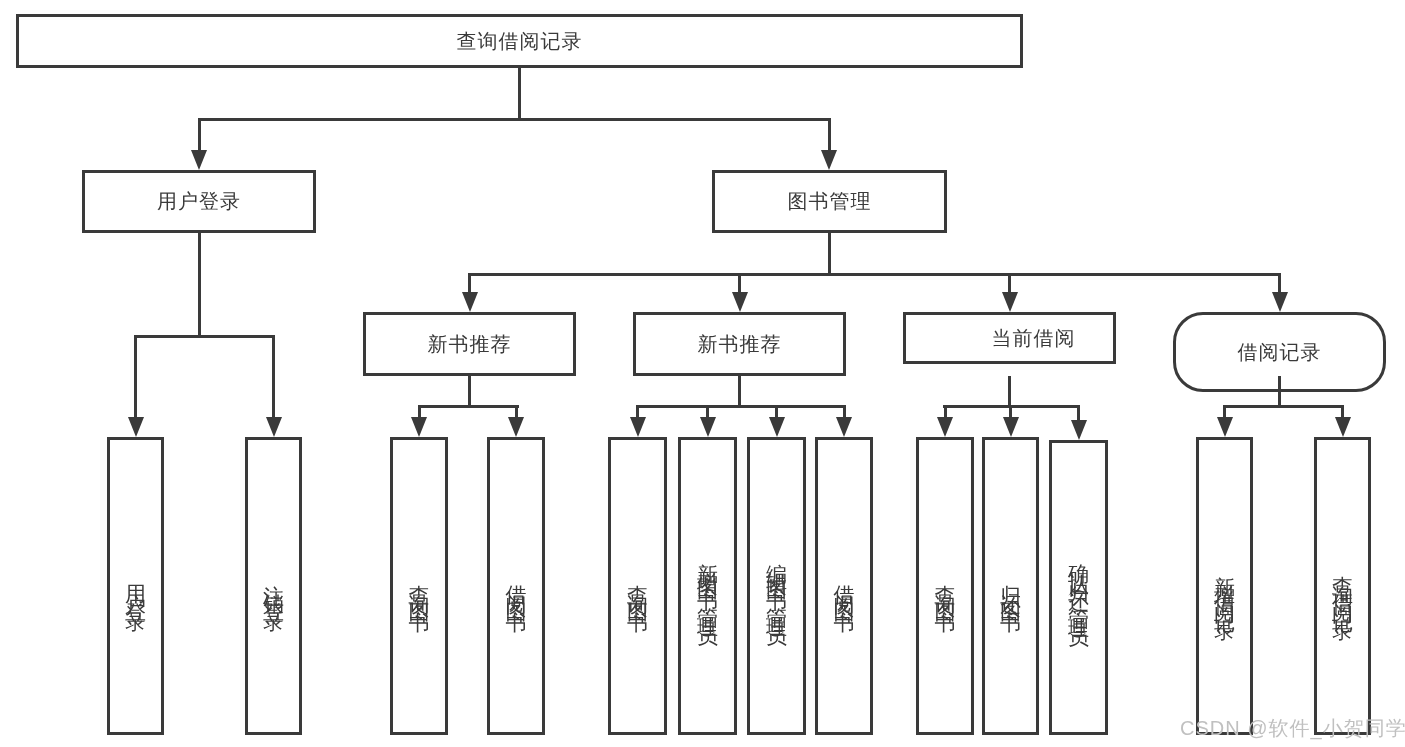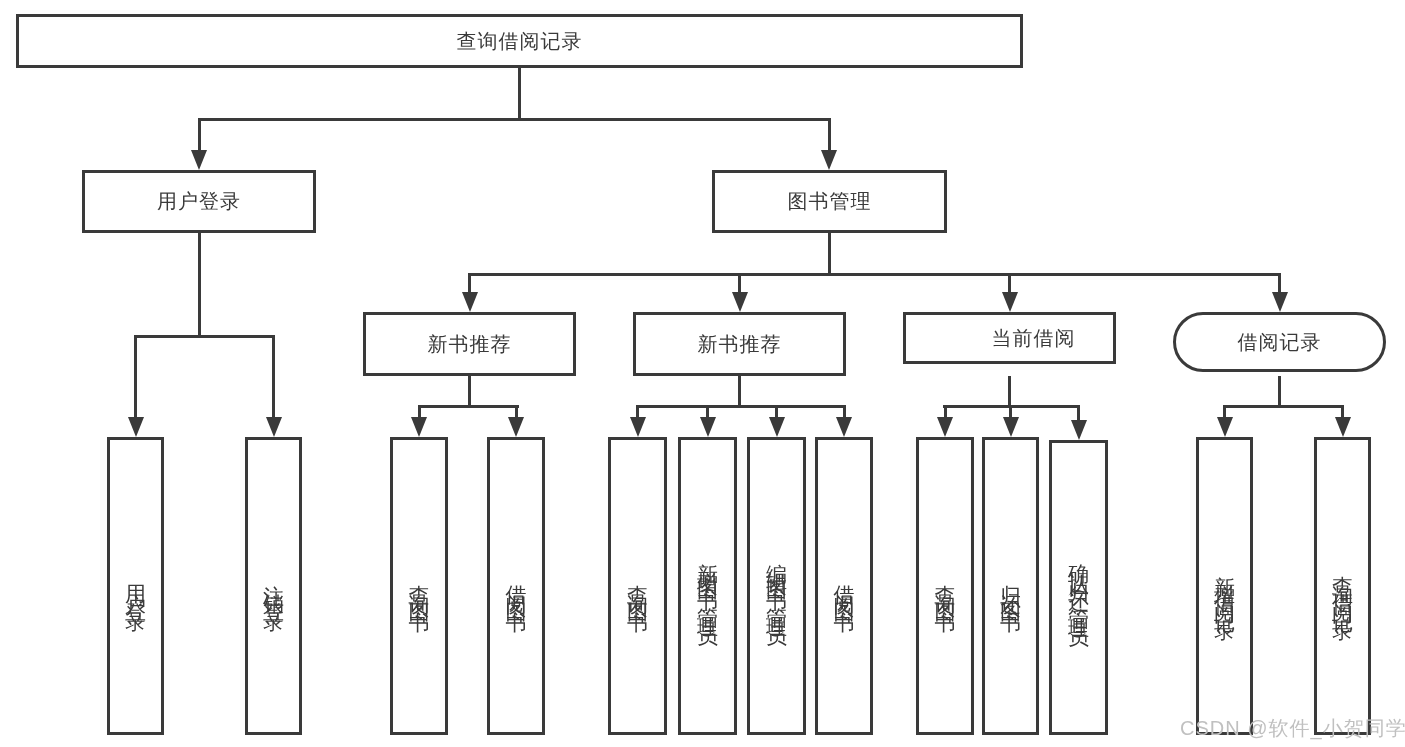--- a/index.html
+++ b/index.html
@@ -40,21 +40,21 @@
 <div class="canvas">
 
   <div class="box" style="left:16px;top:14px;width:1007px;height:54px;">查询借阅记录</div>
 
   <div class="box" style="left:82px;top:170px;width:234px;height:63px;">用户登录</div>
   <div class="box" style="left:712px;top:170px;width:235px;height:63px;">图书管理</div>
 
   <div class="box" style="left:363px;top:312px;width:213px;height:64px;">新书推荐</div>
   <div class="box" style="left:633px;top:312px;width:213px;height:64px;">新书推荐</div>
   <div class="box" style="left:903px;top:312px;width:213px;height:52px;padding-left:48px;">当前借阅</div>
-  <div class="box" style="left:1173px;top:312px;width:213px;height:60px;border-radius:30px;">借阅记录</div>
+  <div class="box" style="left:1173px;top:312px;width:213px;height:80px;border-radius:30px;">借阅记录</div>
 
   <div class="box vert" style="left:107px;top:437px;width:57px;height:298px;">用户登录</div>
   <div class="box vert" style="left:245px;top:437px;width:57px;height:298px;">注销登录</div>
 
   <div class="box vert" style="left:390px;top:437px;width:58px;height:298px;">查询图书</div>
   <div class="box vert" style="left:487px;top:437px;width:58px;height:298px;">借阅图书</div>
 
   <div class="box vert" style="left:608px;top:437px;width:59px;height:298px;">查询图书</div>
   <div class="box vert" style="left:678px;top:437px;width:59px;height:298px;">新增图书（管理员）</div>
   <div class="box vert" style="left:747px;top:437px;width:59px;height:298px;">编辑图书（管理员）</div>

